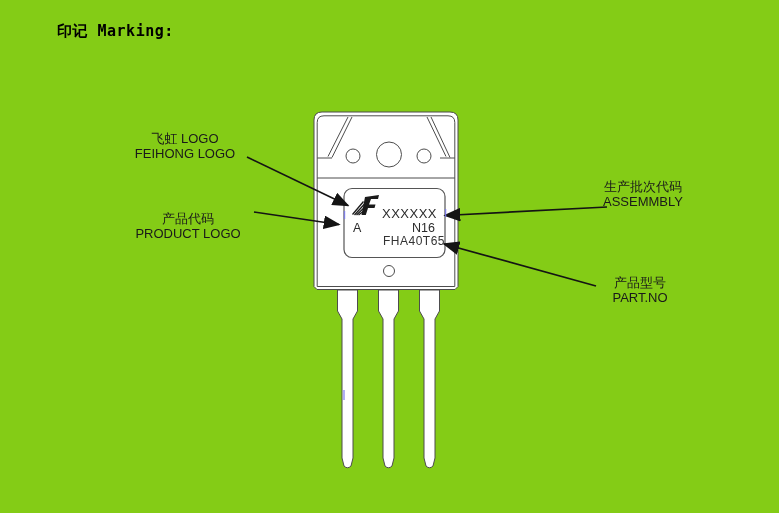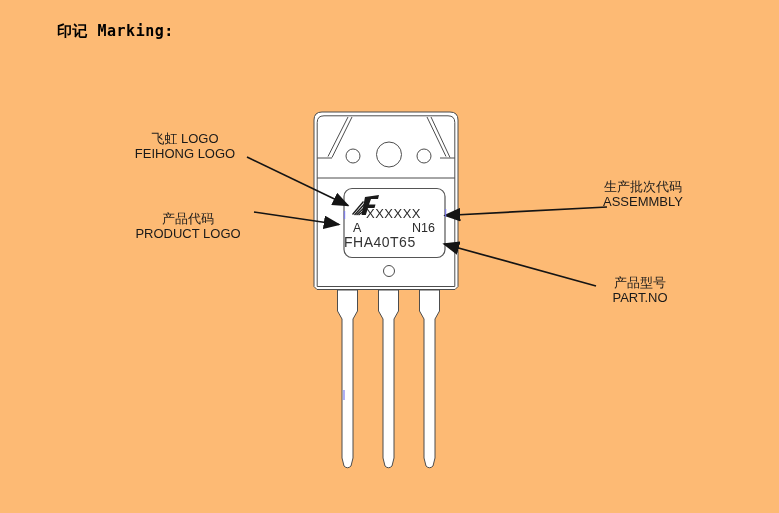--- a/index.html
+++ b/index.html
@@ -1,38 +1,38 @@
 <!DOCTYPE html>
 <html><head>
 <meta charset="utf-8">
 <style>
   html,body{margin:0;padding:0;background:#ffffff;}
   .page{
-    position:relative;width:779px;height:513px;background:#fdba74;overflow:hidden;
+    position:relative;width:779px;height:513px;background:#84cc16;overflow:hidden;
     font-family:"Liberation Sans", sans-serif;color:#1a1a1a;
   }
   .page-title{
     position:absolute;left:57px;top:22px;
     font-family:"DejaVu Sans Mono", monospace;
     font-size:15px;font-weight:bold;letter-spacing:0.5px;color:#000;
   }
   .drawing-svg{position:absolute;left:0;top:0;}
   .callout{position:absolute;text-align:center;font-size:13px;line-height:15px;color:#1a1a1a;}
   .callout div{white-space:nowrap;}
   .co-logo{left:110px;top:131px;width:150px;text-align:center;}
   .co-product{left:113px;top:211px;width:150px;}
   .co-lot{left:573px;top:179px;width:140px;}
   .co-part{left:570px;top:275px;width:140px;}
   .mark-area{position:absolute;left:344px;top:188px;width:101px;height:69px;}
   .mark-logo{position:absolute;left:7px;top:6px;width:30px;height:22px;}
-  .mark-lot{position:absolute;right:24px;top:18px;font-size:13px;letter-spacing:0.5px;color:#2b2b2b;}
+  .mark-lot{position:absolute;right:8px;top:18px;font-size:13px;letter-spacing:0.5px;color:#2b2b2b;}
   .mark-code{position:absolute;left:9px;top:33px;font-size:12.5px;color:#2b2b2b;}
   .mark-date{position:absolute;right:10px;top:33px;font-size:12.5px;color:#2b2b2b;text-align:right;}
-  .mark-part{position:absolute;left:0;top:46px;width:100%;text-align:left;
-             font-size:14px;letter-spacing:0.5px;color:#333;}
+  .mark-part{position:absolute;left:0;top:46px;width:100%;text-align:right;
+             font-size:12px;letter-spacing:0.5px;color:#333;}
 </style>
 </head>
 <body>
 
 <div class="page">
 
   <div class="page-title">印记 Marking:</div>
 
   <svg class="drawing-svg" width="779" height="513" viewBox="0 0 779 513">
     <defs>

